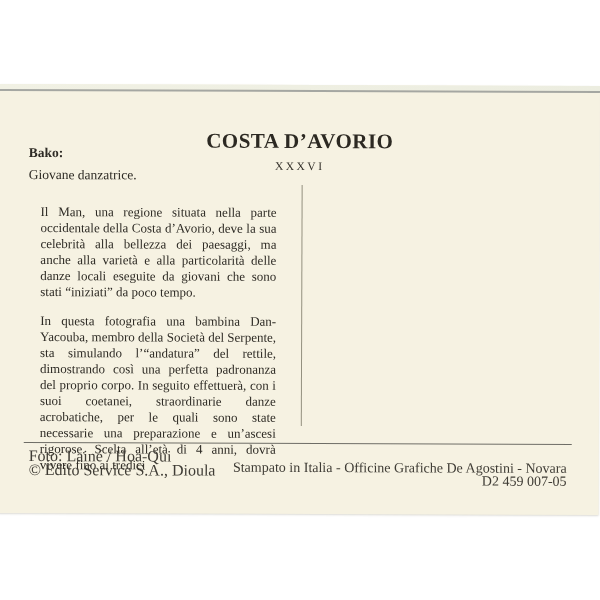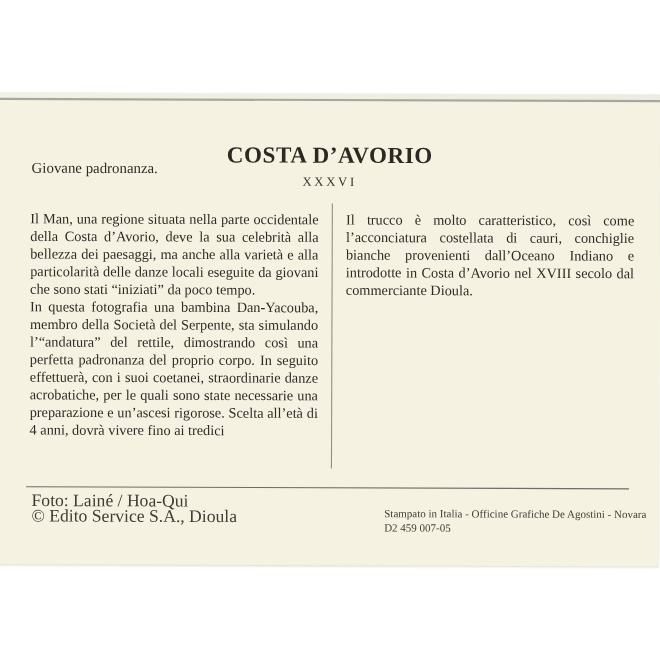--- a/index.html
+++ b/index.html
@@ -77,21 +77,21 @@
     column-gap: 25px;
   }
   .col {
     flex: 1 1 0;
     font-size: 13px;
     line-height: 16px;
     text-align: justify;
     color: #2e2b25;
   }
   .col p {
-    margin: 0;
+    margin: 13px;
     padding: 0;
   }
   .column-divider {
     position: absolute;
     left: 302px;
     top: 100px;
     width: 1px;
     height: 241px;
     background: #93907f;
   }
@@ -107,50 +107,50 @@
     position: absolute;
     top: 365px;
     left: 30px;
     font-size: 16px;
     line-height: 13.5px;
     color: #3f3c35;
   }
   .print-info {
     position: absolute;
     top: 377px;
-    right: 11px;
-    text-align: left;
-    font-size: 10px;
+    right: 32px;
+    text-align: right;
+    font-size: 14px;
     line-height: 12.5px;
     color: #3f3c35;
   }
 </style>
 </head>
 <body>
 
 <div class="stage">
   <div class="card">
 
     <div class="card-edge"></div>
 
     <div class="subject">
-      <div class="subject-desc">Giovane padronanza.</div>
+      <div class="subject-name">Bako:</div>
+      <div class="subject-desc">Giovane danzatrice.</div>
     </div>
 
     <div class="card-title">COSTA D’AVORIO</div>
 
     <div class="card-number">XXXVI</div>
 
     <div class="columns">
       <div class="col">
         <p>Il Man, una regione situata nella parte occidentale della Costa d’Avorio, deve la sua celebrità alla bellezza dei paesaggi, ma anche alla varietà e alla particolarità delle danze locali eseguite da giovani che sono stati “iniziati” da poco tempo.</p>
         <p>In questa fotografia una bambina Dan-Yacouba, membro della Società del Serpente, sta simulando l’“andatura” del rettile, dimostrando così una perfetta padronanza del proprio corpo. In seguito effettuerà, con i suoi coetanei, straordinarie danze acrobatiche, per le quali sono state necessarie una preparazione e un’ascesi rigorose. Scelta all’età di 4 anni, dovrà vivere fino ai tredici</p>
       </div>
       <div class="col">
-        <p>Il trucco è molto caratteristico, così come l’acconciatura costellata di cauri, conchiglie bianche provenienti dall’Oceano Indiano e introdotte in Costa d’Avorio nel XVIII secolo dal commerciante Dioula.</p>
       </div>
     </div>
 
     <div class="column-divider"></div>
 
     <div class="footer-rule"></div>
 
     <div class="credits">
       <div>Foto: Lainé / Hoa-Qui</div>
       <div>© Edito Service S.A., Dioula</div>

